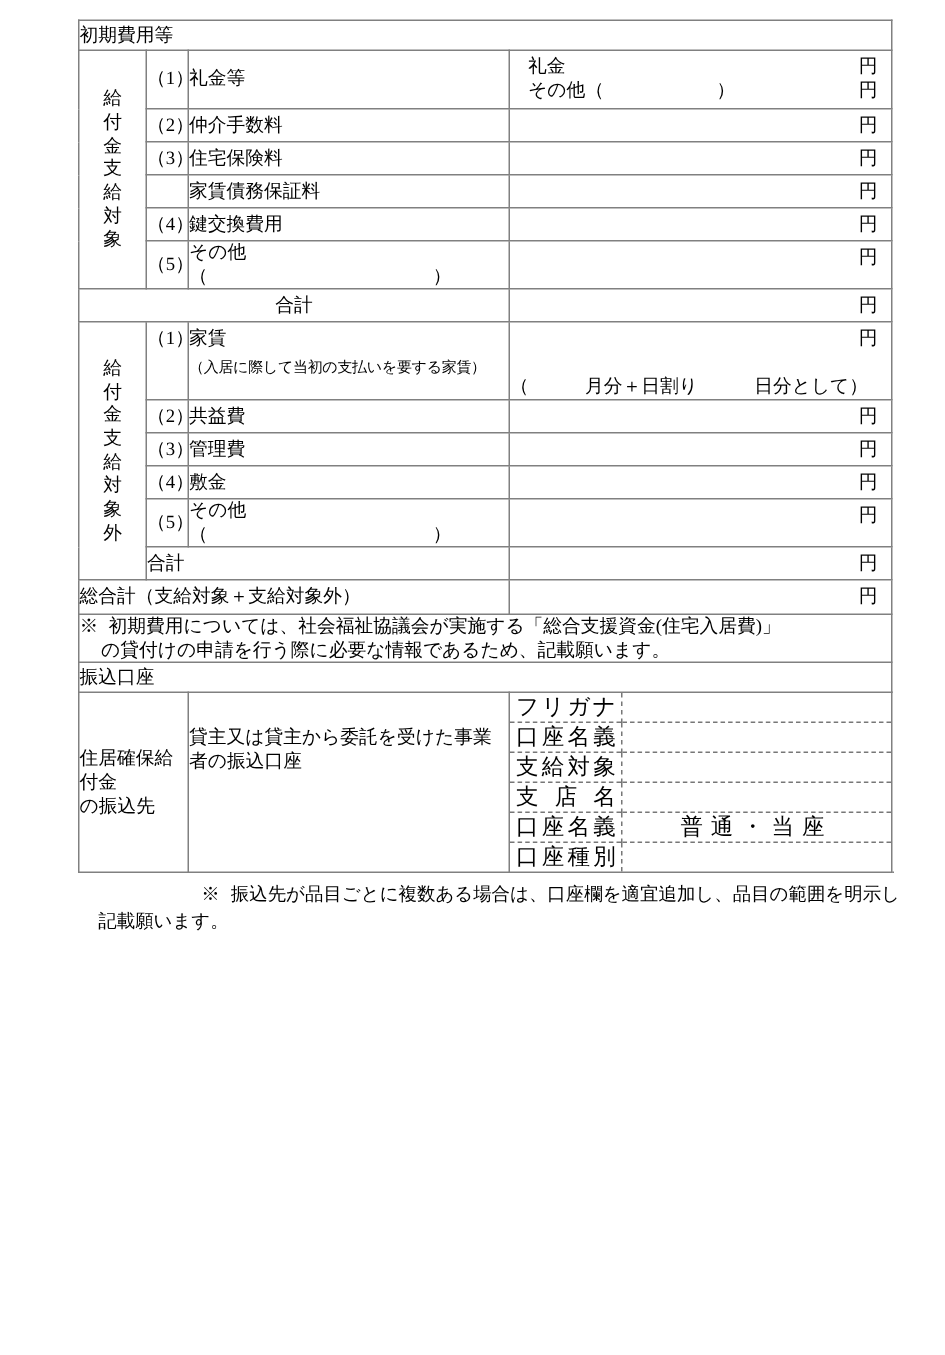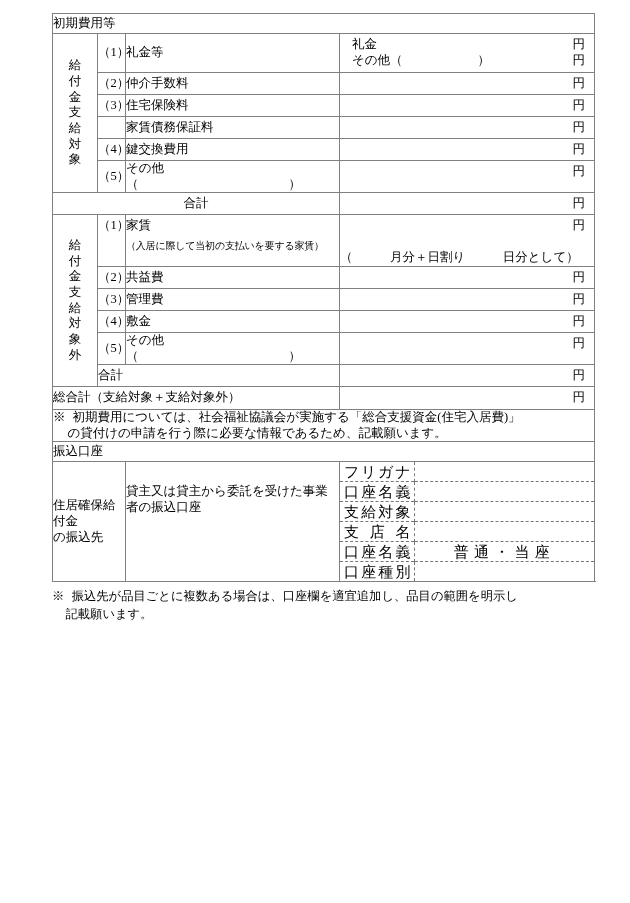--- a/index.html
+++ b/index.html
@@ -151,20 +151,21 @@
     left: 52px;
     top: 587px;
     width: 548px;
     font-size: 12.3px;
     line-height: 1.5;
   }
   .footnote .hang {
     display: block;
     padding-left: 2.15em;
     text-indent: -2.15em;
+    text-align: right;
   }
   .footnote .hang .mark { margin-right: 0.6em; }
 </style>
 </head>
 <body>
 
 <div class="page">
   <div class="sheet">
 
     <table class="grid">

